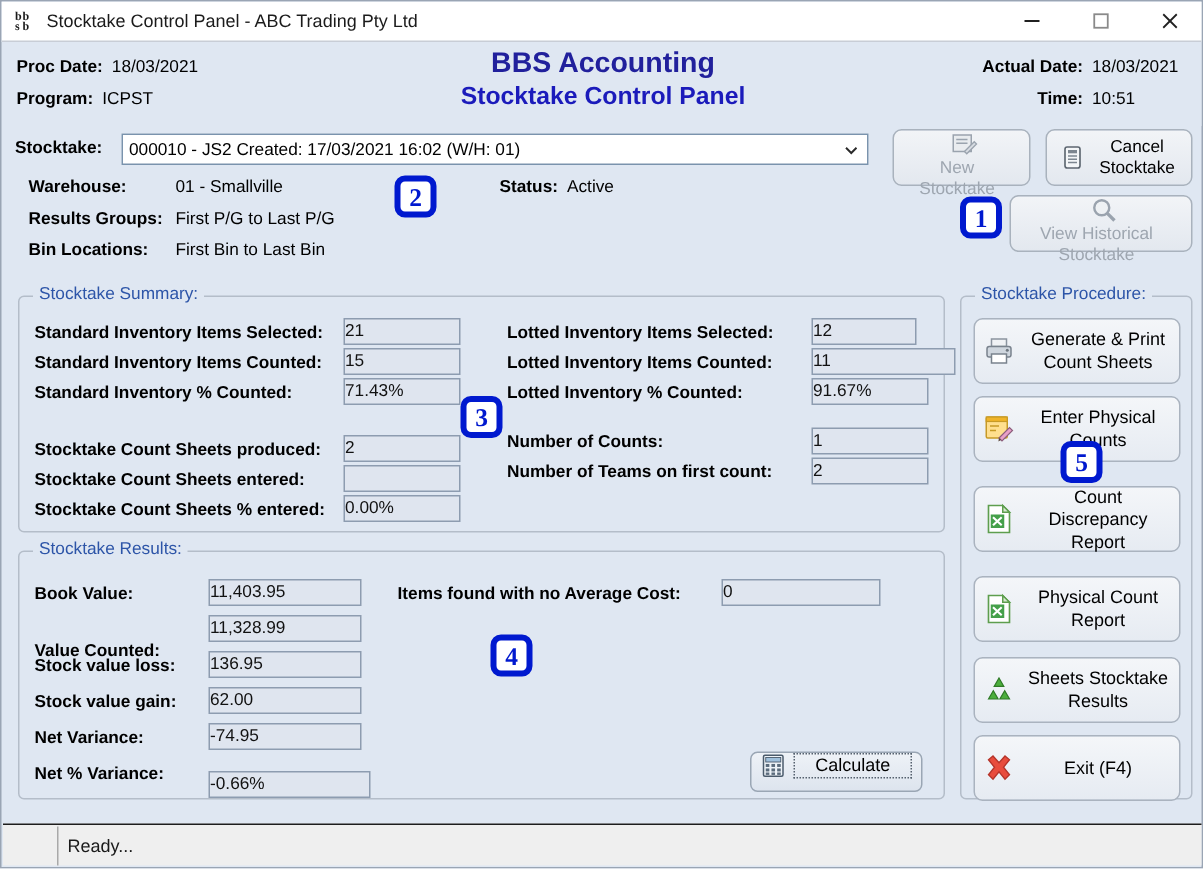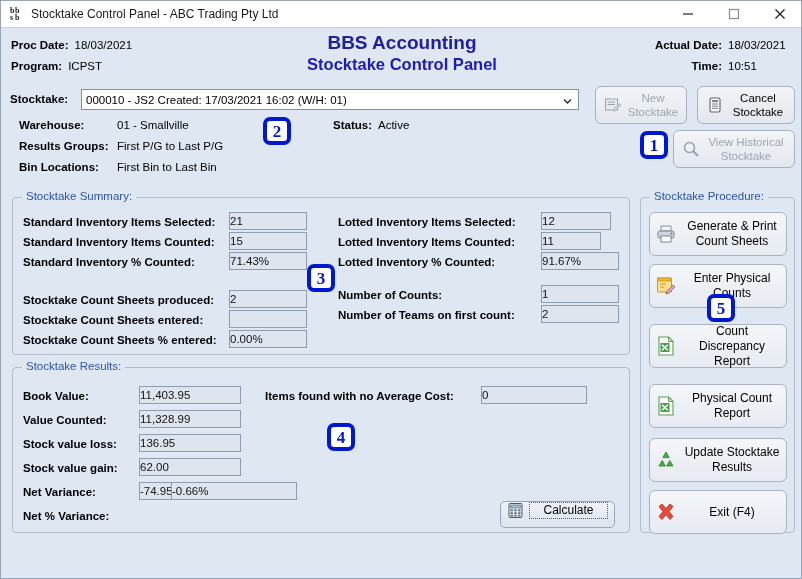--- a/index.html
+++ b/index.html
@@ -130,21 +130,21 @@
     background: linear-gradient(#f2f4f7, #e3e8ef);
     border: 1px solid #a9b2bd;
     border-radius: 6px;
     box-sizing: border-box;
     display: flex; align-items: center;
     font-size: 11.5px;
     color: #000;
   }
   .tr-btn .bi { width: 26px; display:flex; align-items:center; justify-content:center; flex:0 0 auto; margin-left:4px;}
   .tr-btn .bl { flex:1; text-align:center; line-height: 14px; padding-right: 6px; }
-  .tr-btn.disabled { color: #9ea6b0; }
+  .tr-btn.disabled { color: #9ea6b0; flex-direction: column; }
 
   #btn-new      { left: 594px; top: 85px;  width: 92px; height: 38px; }
   #btn-cancel   { left: 696px; top: 85px;  width: 98px; height: 38px; }
   #btn-hist     { left: 672px; top: 129px; width: 122px; height: 38px; }
 
   
   .groupbox {
     position: absolute;
     border: 1px solid #b4bdc9;
     border-radius: 4px;
@@ -438,54 +438,54 @@
       <span class="flabel">Lotted Inventory % Counted:</span>
     </div>
   <div class="frow" style="left:337px; top:285px;">
       <span class="flabel">Number of Counts:</span>
     </div>
   <div class="frow" style="left:337px; top:305px;">
       <span class="flabel">Number of Teams on first count:</span>
     </div>
 
   <div class="fbox" style="left:540px; top:211px; width:70px;">12</div>
-  <div class="fbox" style="left:540px; top:231px; width:60px;">11</div>
+  <div class="fbox" style="left:540px; top:231px; width:96px;">11</div>
   <div class="fbox" style="left:540px; top:251px; width:78px;">91.67%</div>
   <div class="fbox" style="left:540px; top:284px; width:78px;">1</div>
   <div class="fbox" style="left:540px; top:304px; width:78px;">2</div>
 
   <div class="groupbox" id="gb-results">
     <span class="gb-title">Stocktake Results:</span>
   </div>
 
   <div class="frow" style="left:22px; top:386px;">
       <span class="flabel">Book Value:</span>
     </div>
-  <div class="frow" style="left:22px; top:410px;">
+  <div class="frow" style="left:22px; top:424px;">
       <span class="flabel">Value Counted:</span>
     </div>
   <div class="frow" style="left:22px; top:434px;">
       <span class="flabel">Stock value loss:</span>
     </div>
   <div class="frow" style="left:22px; top:458px;">
       <span class="flabel">Stock value gain:</span>
     </div>
   <div class="frow" style="left:22px; top:482px;">
       <span class="flabel">Net Variance:</span>
     </div>
   <div class="frow" style="left:22px; top:506px;">
       <span class="flabel">Net % Variance:</span>
     </div>
 
   <div class="fbox" style="left:138px; top:385px; width:102px;">11,403.95</div>
   <div class="fbox" style="left:138px; top:409px; width:102px;">11,328.99</div>
   <div class="fbox" style="left:138px; top:433px; width:102px;">136.95</div>
   <div class="fbox" style="left:138px; top:457px; width:102px;">62.00</div>
   <div class="fbox" style="left:138px; top:481px; width:102px;">-74.95</div>
-  <div class="fbox" style="left:138px; top:481px; width:126px;margin-left:32px;">-0.66%</div>
+  <div class="fbox" style="left:138px; top:513px; width:108px;">-0.66%</div>
 
   <div class="frow" style="left:264px; top:386px;">
       <span class="flabel">Items found with no Average Cost:</span>
     </div>
   <div class="fbox" style="left:480px; top:385px; width:106px;">0</div>
 
   <div id="btn-calc">
     <span class="ci">
       <svg width="17" height="17" viewBox="0 0 17 17">
         <rect x="2" y="1.5" width="13" height="14" rx="1" fill="#eef3f8" stroke="#4a5a6b" stroke-width="1"></rect>
@@ -567,34 +567,38 @@
 
     <div class="proc-btn" style="top:240px;">
       <span class="pi">
         <svg width="22" height="22" viewBox="0 0 22 22">
           <path d="M11 3 L14.2 8.6 L7.8 8.6 Z" fill="#4cae3d" stroke="#2f7a26" stroke-width="0.8"></path>
           <path d="M4 17 L7.2 11.4 L10.4 17 Z" fill="#4cae3d" stroke="#2f7a26" stroke-width="0.8"></path>
           <path d="M18 17 L11.6 17 L14.8 11.4 Z" fill="#4cae3d" stroke="#2f7a26" stroke-width="0.8"></path>
         </svg>
       </span>
       <span class="pl">
-        <span>Update Stocktake</span><br><span>Results</span>
+        <span>Sheets Stocktake</span><br><span>Results</span>
       </span>
     </div>
 
     <div class="proc-btn" style="top:292px;">
       <span class="pi">
         <svg width="22" height="22" viewBox="0 0 22 22">
           <path d="M4 5.5 L7 3 L11 7.5 L15 3 L18 5.5 L14 10.5 L18 15.5 L15 18.5 L11 13.5 L7 18.5 L4 15.5 L8 10.5 Z" fill="#e84c3d" stroke="#b5342a" stroke-width="0.9"></path>
         </svg>
       </span>
       <span class="pl">Exit (F4)</span>
     </div>
   </div>
 
   <div class="badge" id="badge-1">1</div>
   <div class="badge" id="badge-2">2</div>
   <div class="badge" id="badge-3">3</div>
   <div class="badge" id="badge-4">4</div>
   <div class="badge" id="badge-5">5</div>
 
+  <div class="statusbar">
+    <div class="grip"></div>
+    <div class="sunken">Ready...</div>
+  </div>
 
 </div>
 
 </body></html>

